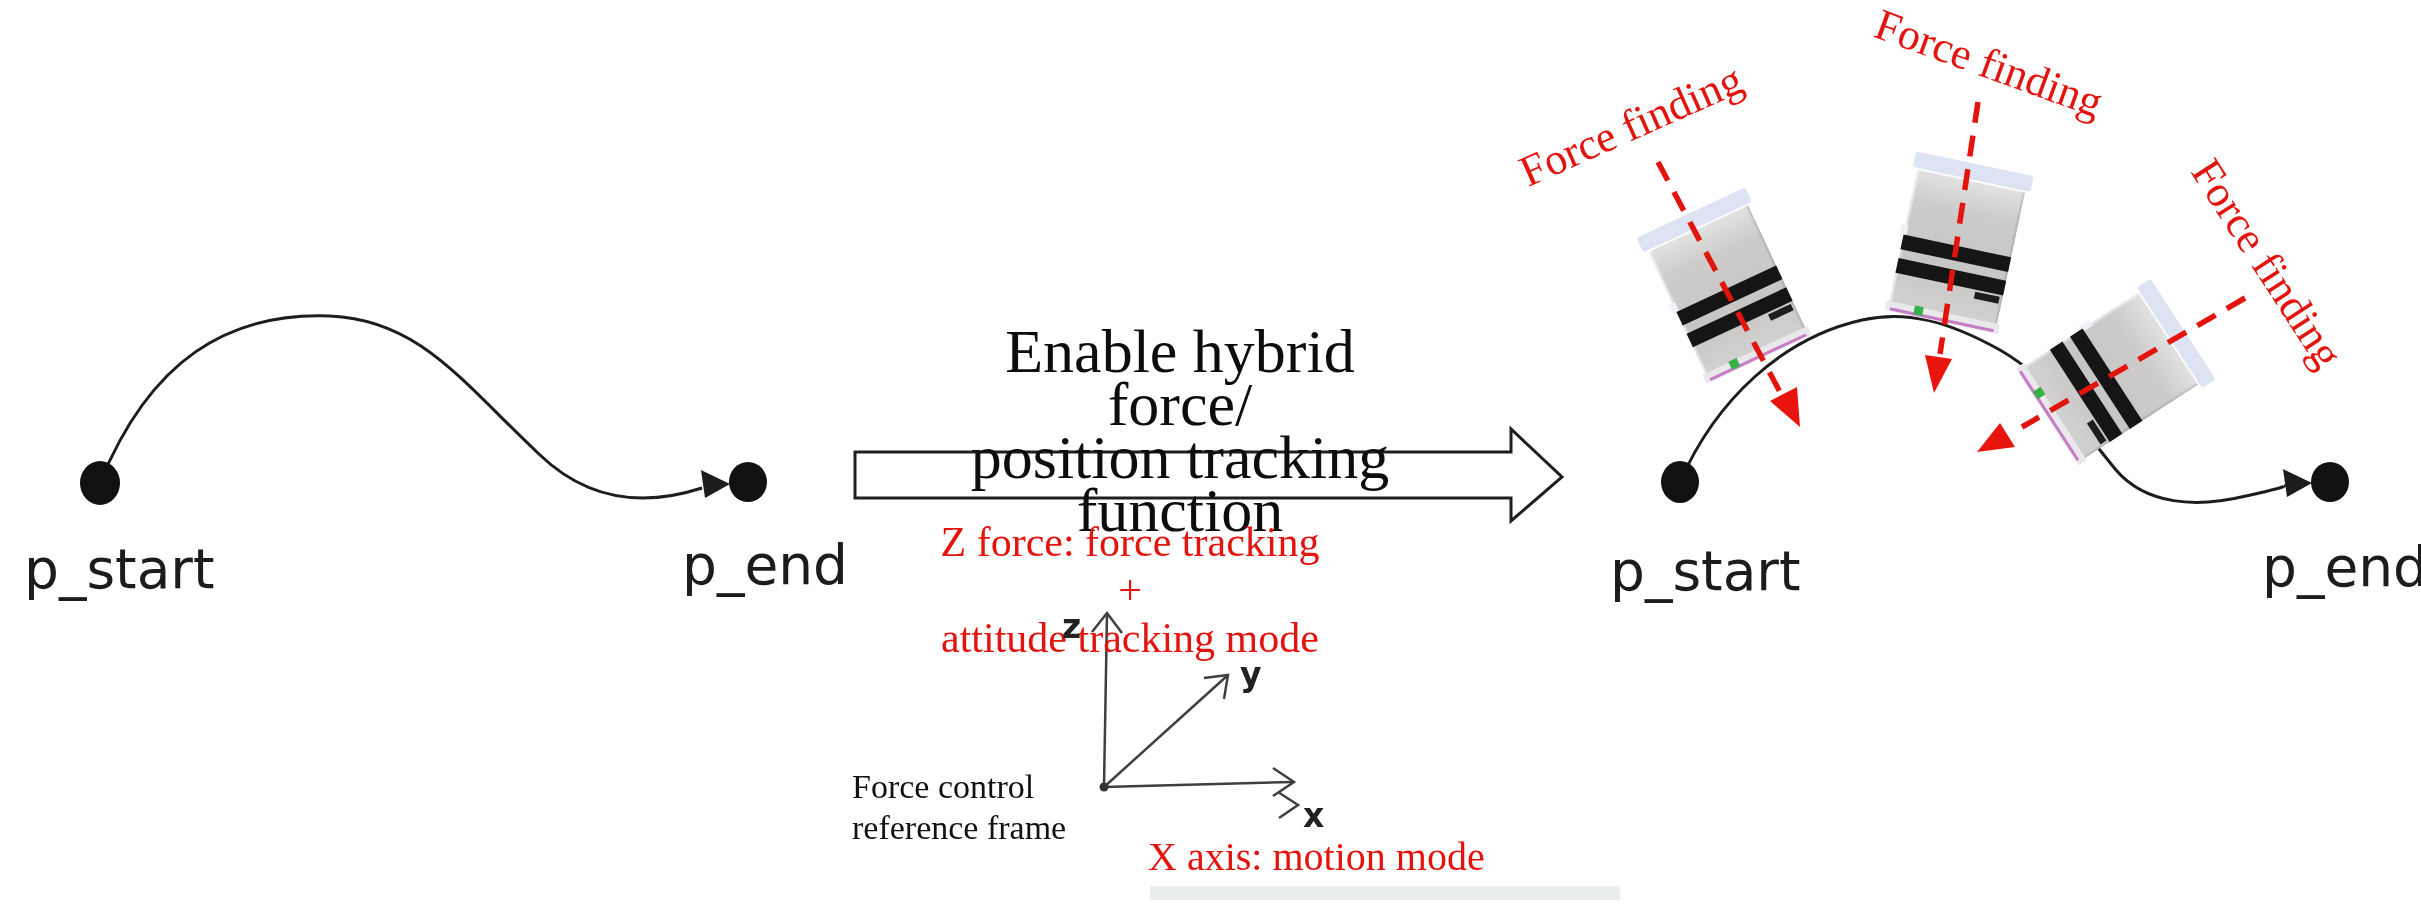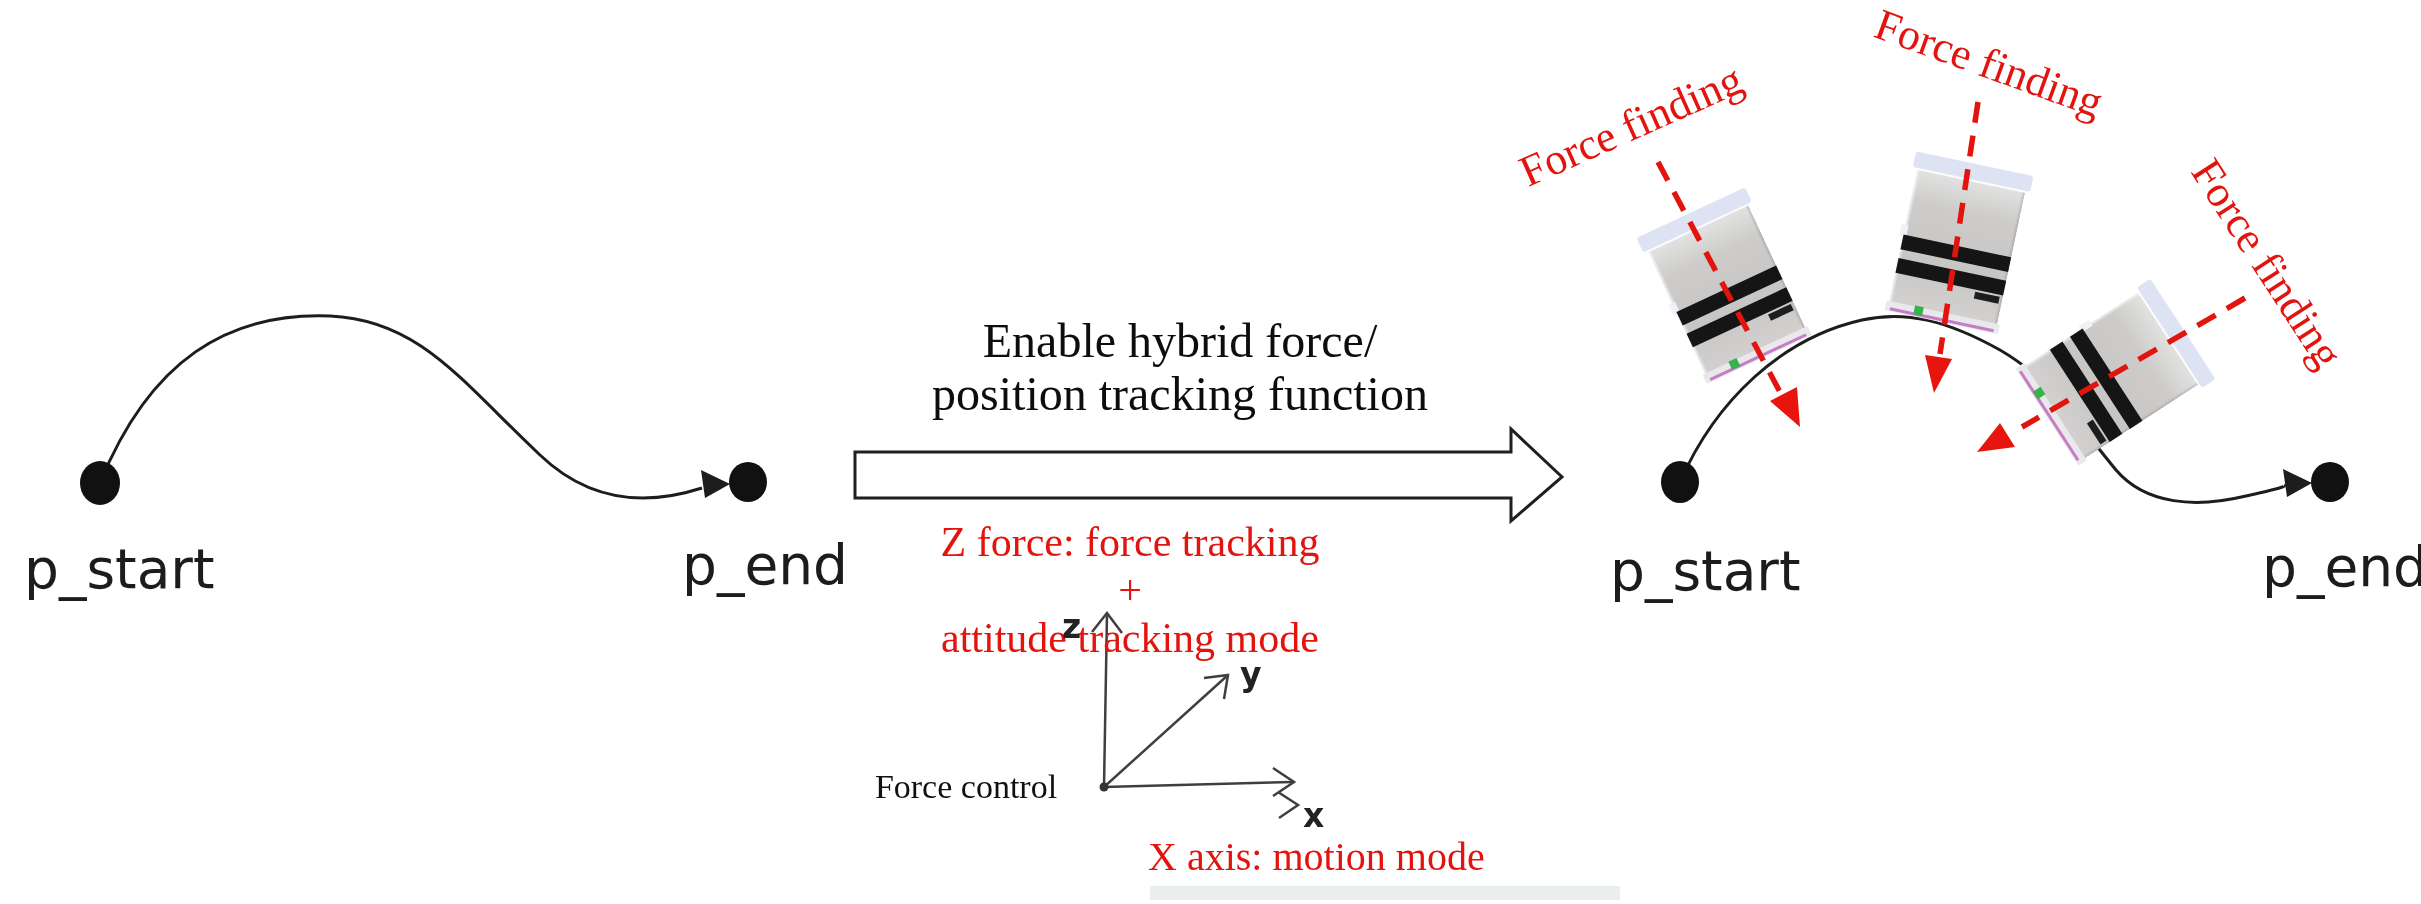--- a/index.html
+++ b/index.html
@@ -8,27 +8,27 @@
     --line:#2b2b2b;
     --tool-gray:#c7c6c4;
   }
   *{margin:0;padding:0;box-sizing:border-box;}
   body{background:#ffffff;font-family:"Liberation Sans",sans-serif;}
   .stage{position:relative;width:2421px;height:904px;background:#fff;overflow:hidden;}
   svg.layer{position:absolute;left:0;top:0;width:100%;height:100%;}
   .z1{z-index:1}.z3{z-index:3}
   .lbl{position:absolute;color:#1c1c1c;font-family:"DejaVu Sans",sans-serif;
        font-size:55px;font-weight:500;letter-spacing:0px;z-index:4;white-space:nowrap;}
-  .title-block{position:absolute;left:930px;top:314px;width:500px;text-align:center;
-       font-family:"Liberation Serif",serif;font-size:48px;line-height:53px;color:#0d0d0d;z-index:4;}
+  .title-block{position:absolute;left:930px;top:325px;width:500px;text-align:center;
+       font-family:"Liberation Serif",serif;font-size:62px;line-height:53px;color:#0d0d0d;z-index:4;}
   .red-note{position:absolute;left:940px;top:518px;width:380px;text-align:center;
        font-family:"Liberation Serif",serif;font-size:42px;line-height:48px;color:var(--red);z-index:4;}
   .x-note{position:absolute;left:1148px;top:833px;font-family:"Liberation Serif",serif;
        font-size:40px;color:var(--red);z-index:4;white-space:nowrap;}
-  .frame-caption{position:absolute;left:852px;top:766px;width:228px;text-align:center;
+  .frame-caption{position:absolute;left:852px;top:766px;width:228px;text-align:left;
        font-family:"Liberation Serif",serif;font-size:34px;line-height:41px;color:#111;z-index:4;}
   .axis-lbl{position:absolute;font-family:"DejaVu Sans",sans-serif;font-weight:bold;
        font-size:33px;color:#222;z-index:4;}
   .ff{position:absolute;width:262px;font-family:"Liberation Serif",serif;font-size:44px;
       color:var(--red);z-index:5;white-space:nowrap;text-align:center;}
   .ff1{left:1500px;top:100px;transform:rotate(-24deg);}
   .ff2{left:1858px;top:38px;transform:rotate(20deg);}
   .ff3{left:2136px;top:238px;transform:rotate(57deg);}
   
   .tool{position:absolute;width:110px;height:162px;z-index:2;}
@@ -141,20 +141,21 @@
     <div>Z force: force tracking +</div>
     <div>attitude tracking mode</div>
   </div>
 
   <div class="axis-lbl" style="left:1062px;top:607px;">z</div>
   <div class="axis-lbl" style="left:1240px;top:655px;">y</div>
   <div class="axis-lbl" style="left:1303px;top:796px;">x</div>
 
   <div class="frame-caption">
     <div>Force control</div>
+    <div>reference frame</div>
   </div>
 
   <div class="x-note">X axis: motion mode</div>
 
   <div class="ff ff1">Force finding</div>
   <div class="ff ff2">Force finding</div>
   <div class="ff ff3">Force finding</div>
 
   <div class="lbl" style="left:1610px;top:539px;">p_start</div>
   <div class="lbl" style="left:2262px;top:535px;">p_end</div>

